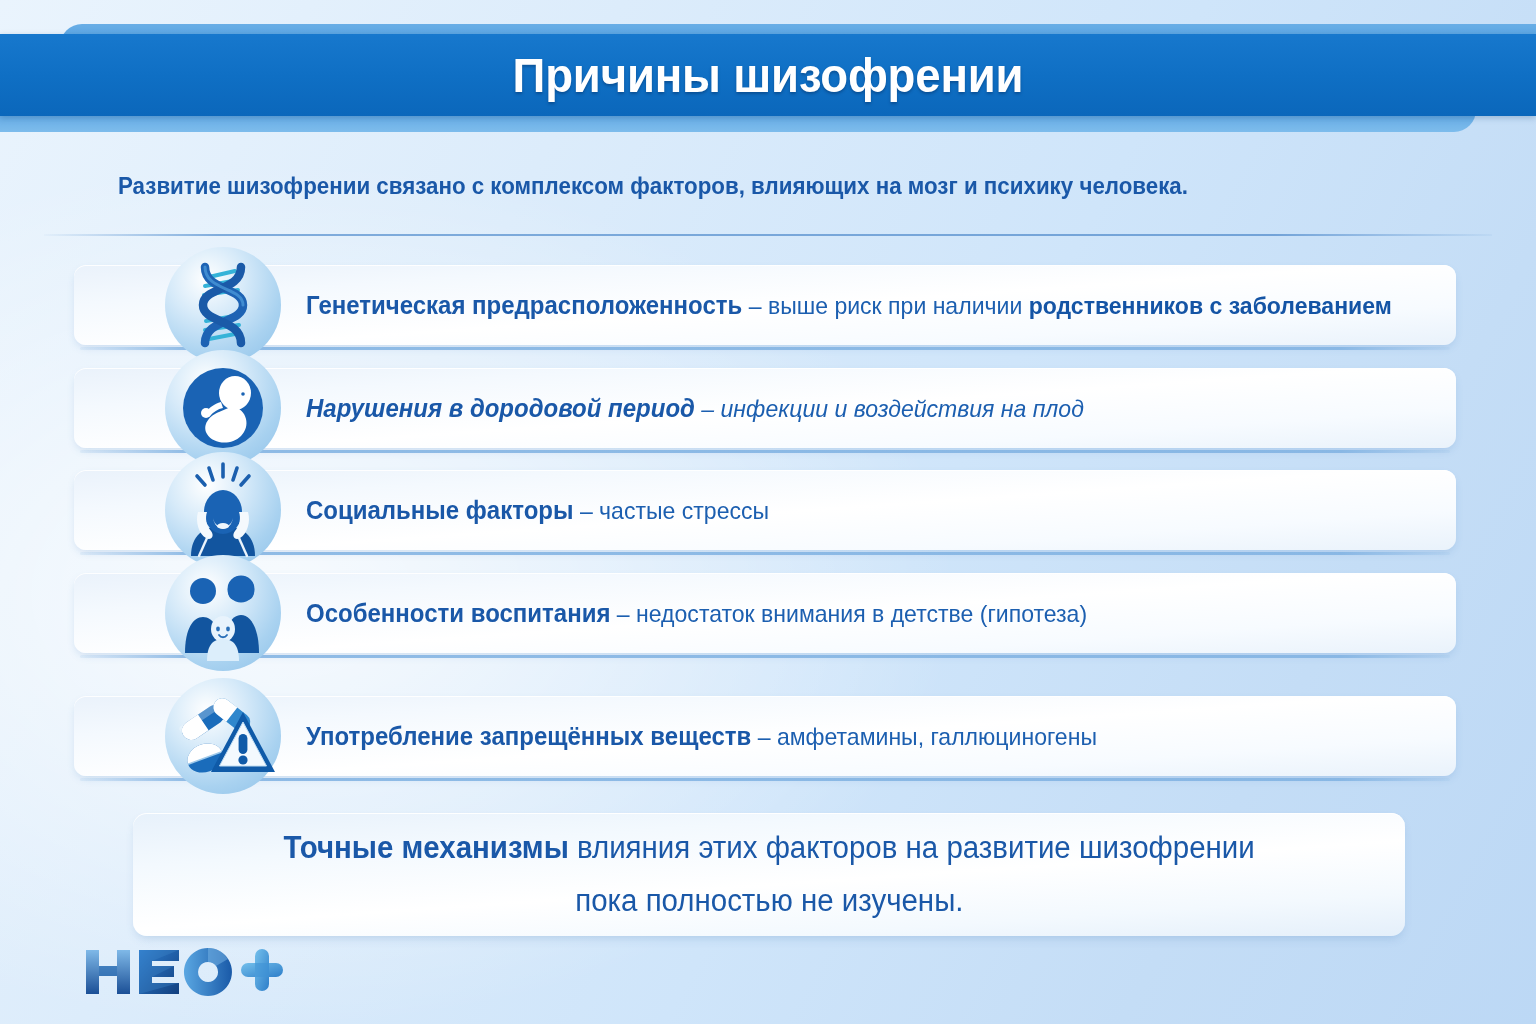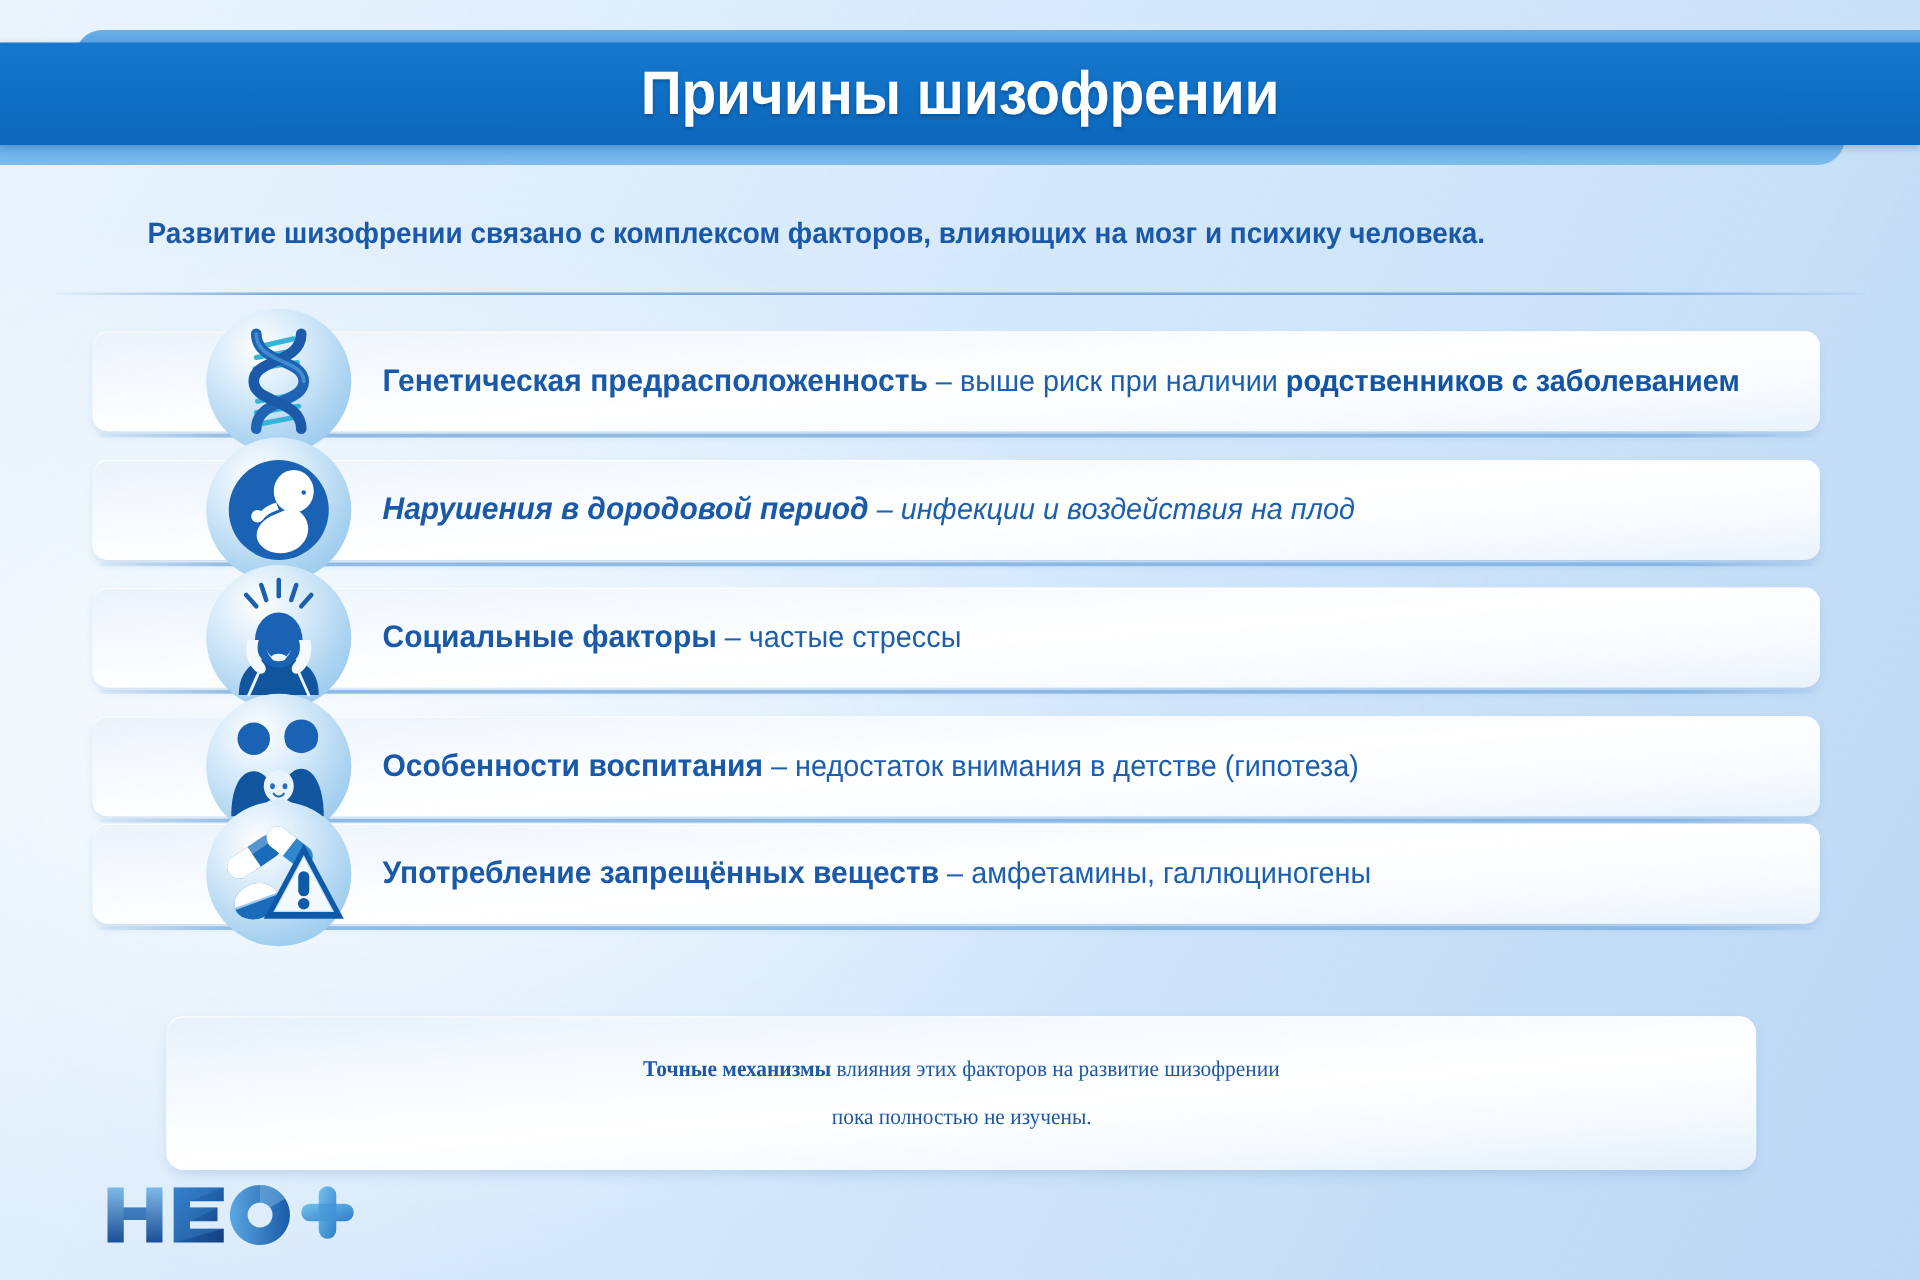--- a/index.html
+++ b/index.html
@@ -88,21 +88,21 @@
   
   .note{
     position:absolute;left:133px;top:813px;width:1272px;height:123px;
     border-radius:14px;
     background:linear-gradient(176deg,#e7f1fb 0%,#f3f9fe 25%,#ffffff 55%,#f3f9fe 80%,#e4effa 100%);
     box-shadow:0 5px 10px -3px rgba(70,125,185,.25), 0 1px 0 rgba(255,255,255,.95) inset;
   }
   .note-inner{
     position:absolute;left:0;top:0;width:100%;height:100%;
     display:flex;flex-direction:column;align-items:center;justify-content:center;
-    gap:17px;color:#1a58a8;font-size:18px;font-family:Liberation Serif, serif;
+    gap:17px;color:#1a58a8;font-size:31px;
   }
   .note-inner .ln{transform:scaleX(.95);white-space:nowrap;}
   .note-inner b{font-weight:bold;}
 
   
   .logo{position:absolute;left:84px;top:944px;width:200px;height:56px;}
   .logo svg{display:block;}
 </style>
 </head>
 <body>
@@ -215,21 +215,21 @@
     <path d="M42 106 C42 90 48 84 58 84 C68 84 74 90 74 106 Z" fill="#dceefb"></path>
     <g fill="#2a6fb8">
       <ellipse cx="53" cy="74" rx="1.9" ry="2.4"></ellipse>
       <ellipse cx="63" cy="74" rx="1.9" ry="2.4"></ellipse>
       <path d="M54 80 C56 83 60 83 62 80" stroke="#2a6fb8" stroke-width="1.8" fill="none" stroke-linecap="round"></path>
     </g>
   </svg>
 </div>
         <div class="row-text"><span class="lead">Особенности воспитания</span><span class="rest"> – недостаток внимания в детстве (гипотеза)</span></div>
       </div>
-      <div class="row" style="top: 659px; text-decoration: underline;">
+      <div class="row" style="top: 696px; text-decoration: underline;">
         <div class="card"></div>
         <div class="card-underline"></div>
         <div class="icon-wrap">
           <div class="icon-disc"></div>
   <svg class="icon-svg" viewBox="0 0 116 116">
 
     <g transform="rotate(-34 38 44)">
       <rect x="14" y="35" width="48" height="19" rx="9.5" fill="#1a6cbb"></rect>
       <path d="M23.5 35 H38 V54 H23.5 A9.5 9.5 0 0 1 23.5 35Z" fill="#ffffff"></path>
       <rect x="14" y="35" width="48" height="7" rx="3.5" fill="#ffffff" opacity=".28"></rect>

